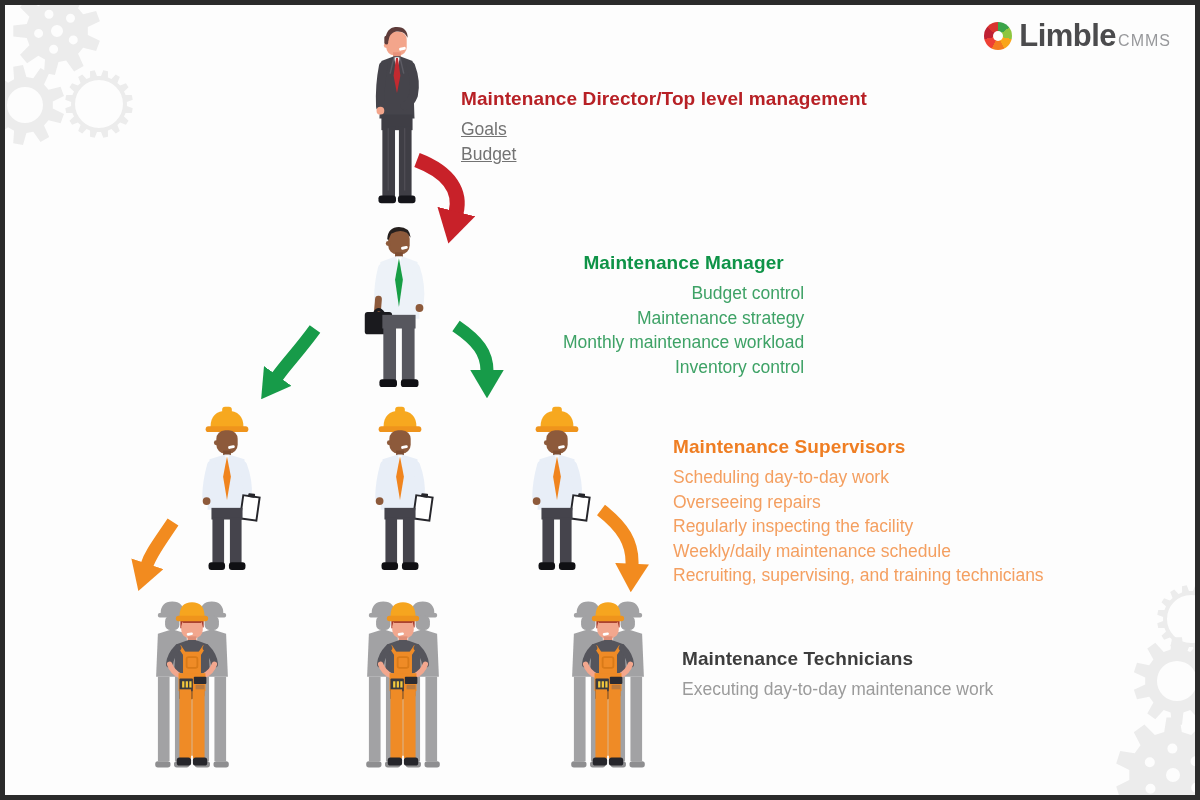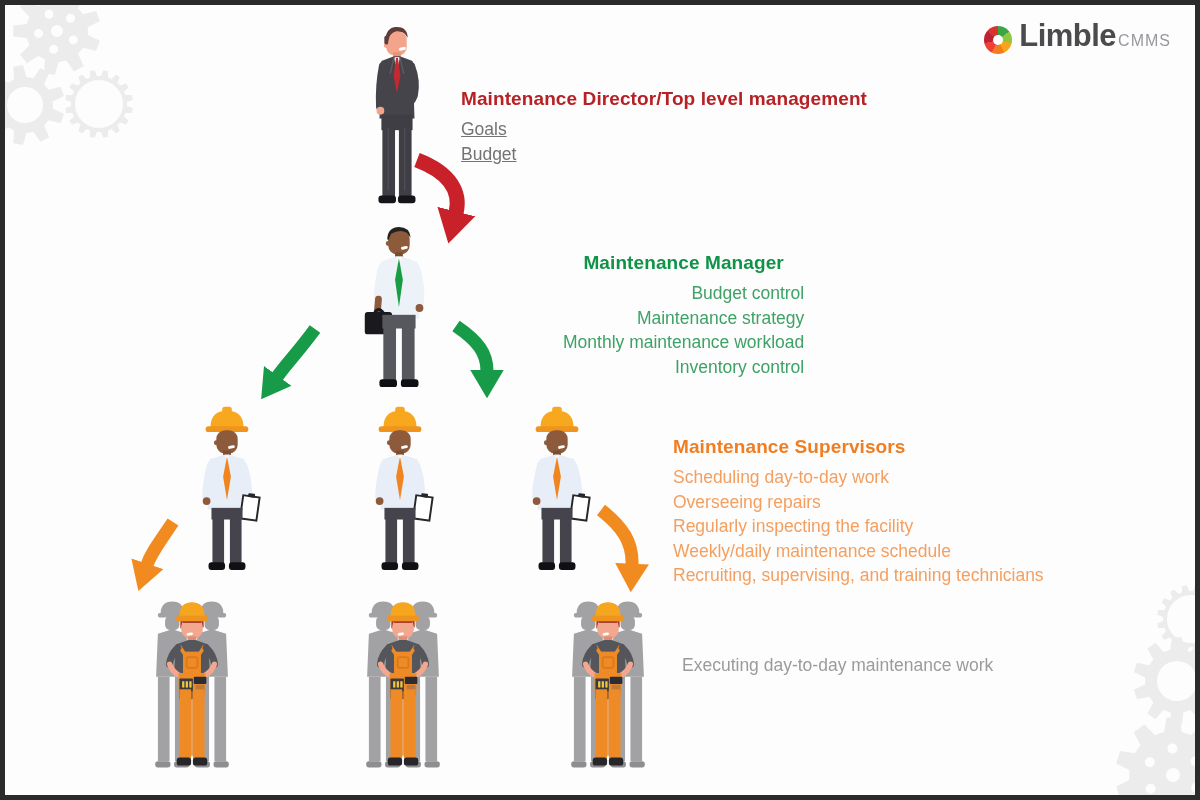--- a/index.html
+++ b/index.html
@@ -7,21 +7,21 @@
     position:relative;width:1200px;height:800px;box-sizing:border-box;
     background:#fdfdfd;border:5px solid #2b2b2b;overflow:hidden;
     font-family:"Liberation Sans","DejaVu Sans",sans-serif;
   }
   .decor,.arrows{position:absolute;left:0;top:0;width:1190px;height:790px;pointer-events:none;}
   .fig{position:absolute;}
   .block{position:absolute;}
   .block h2{margin:0;font-size:19px;line-height:24px;font-weight:700;letter-spacing:.1px;}
   .items{margin-top:6px;}
   .item{font-size:17.5px;line-height:24.5px;font-weight:400;}
-  .logo{position:absolute;top:13px;right:24px;display:flex;align-items:flex-end;gap:7px;}
+  .logo{position:absolute;top:13px;right:24px;display:flex;align-items:center;gap:7px;}
   .logo-gear{width:28px;height:28px;border-radius:50%;position:relative;
     background:conic-gradient(#3ba449 0 52deg,#8dc63f 52deg 103deg,#f9a51a 103deg 154deg,
       #f47b20 154deg 206deg,#ee4035 206deg 257deg,#bf2033 257deg 309deg,#d8332f 309deg 360deg);}
   .logo-gear::after{content:"";position:absolute;left:50%;top:50%;width:10px;height:10px;
     margin:-5px 0 0 -5px;border-radius:50%;background:#fdfdfd;}
   .logo-text{display:flex;align-items:baseline;}
   .logo-brand{font-size:31px;font-weight:700;letter-spacing:-.5px;}
   .logo-suffix{font-size:16px;font-weight:400;letter-spacing:1px;margin-left:2px;}
 </style>
 </head>
@@ -232,20 +232,21 @@
     <div class="items" style="color: rgb(244, 159, 96);">
       <div class="item">Scheduling day-to-day work</div>
       <div class="item">Overseeing repairs</div>
       <div class="item">Regularly inspecting the facility</div>
       <div class="item">Weekly/daily maintenance schedule</div>
       <div class="item">Recruiting, supervising, and training technicians</div>
     </div>
   </div>
 
   <div class="block" style="left:677px;top:642px">
+    <h2 style="color: rgb(61, 61, 61);">Maintenance Technicians</h2>
     <div class="items" style="color: rgb(155, 155, 155);">
       <div class="item">Executing day-to-day maintenance work</div>
     </div>
   </div>
 
   <div class="logo">
     <div class="logo-gear"></div>
     <div class="logo-text">
       <span class="logo-brand" style="color: rgb(75, 75, 77);">Limble</span>
       <span class="logo-suffix" style="color: rgb(151, 152, 155);">CMMS</span>

